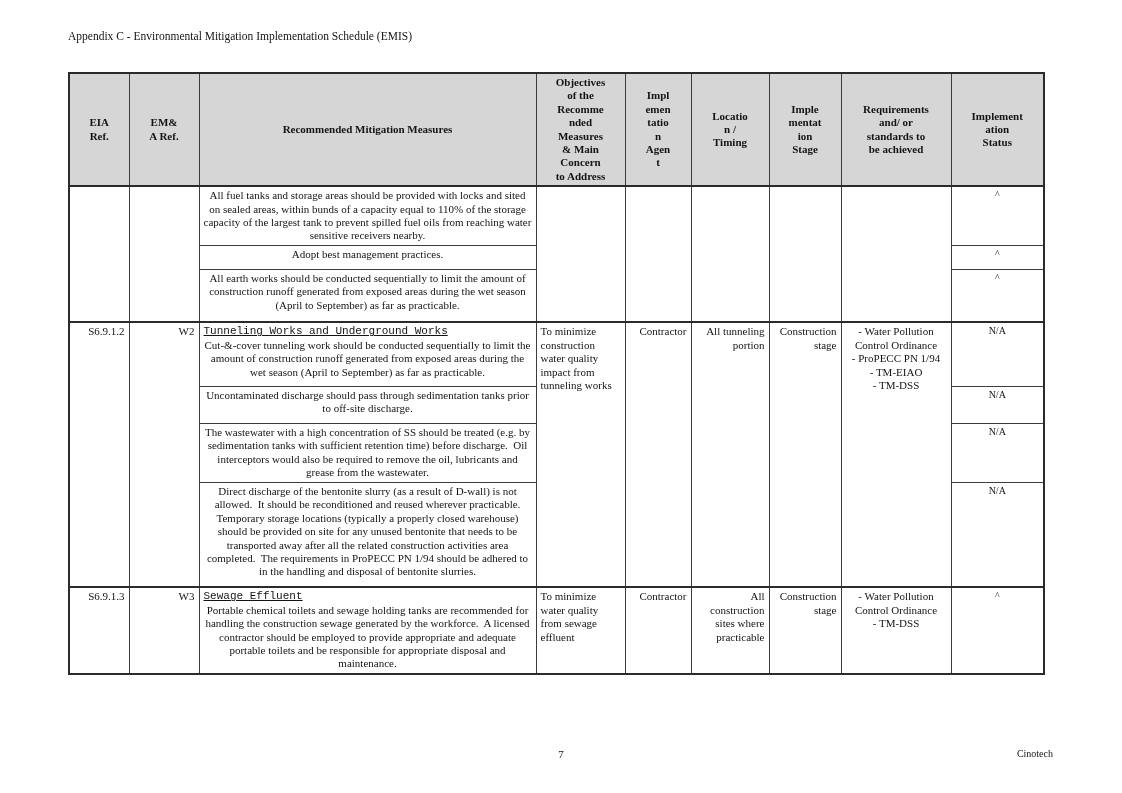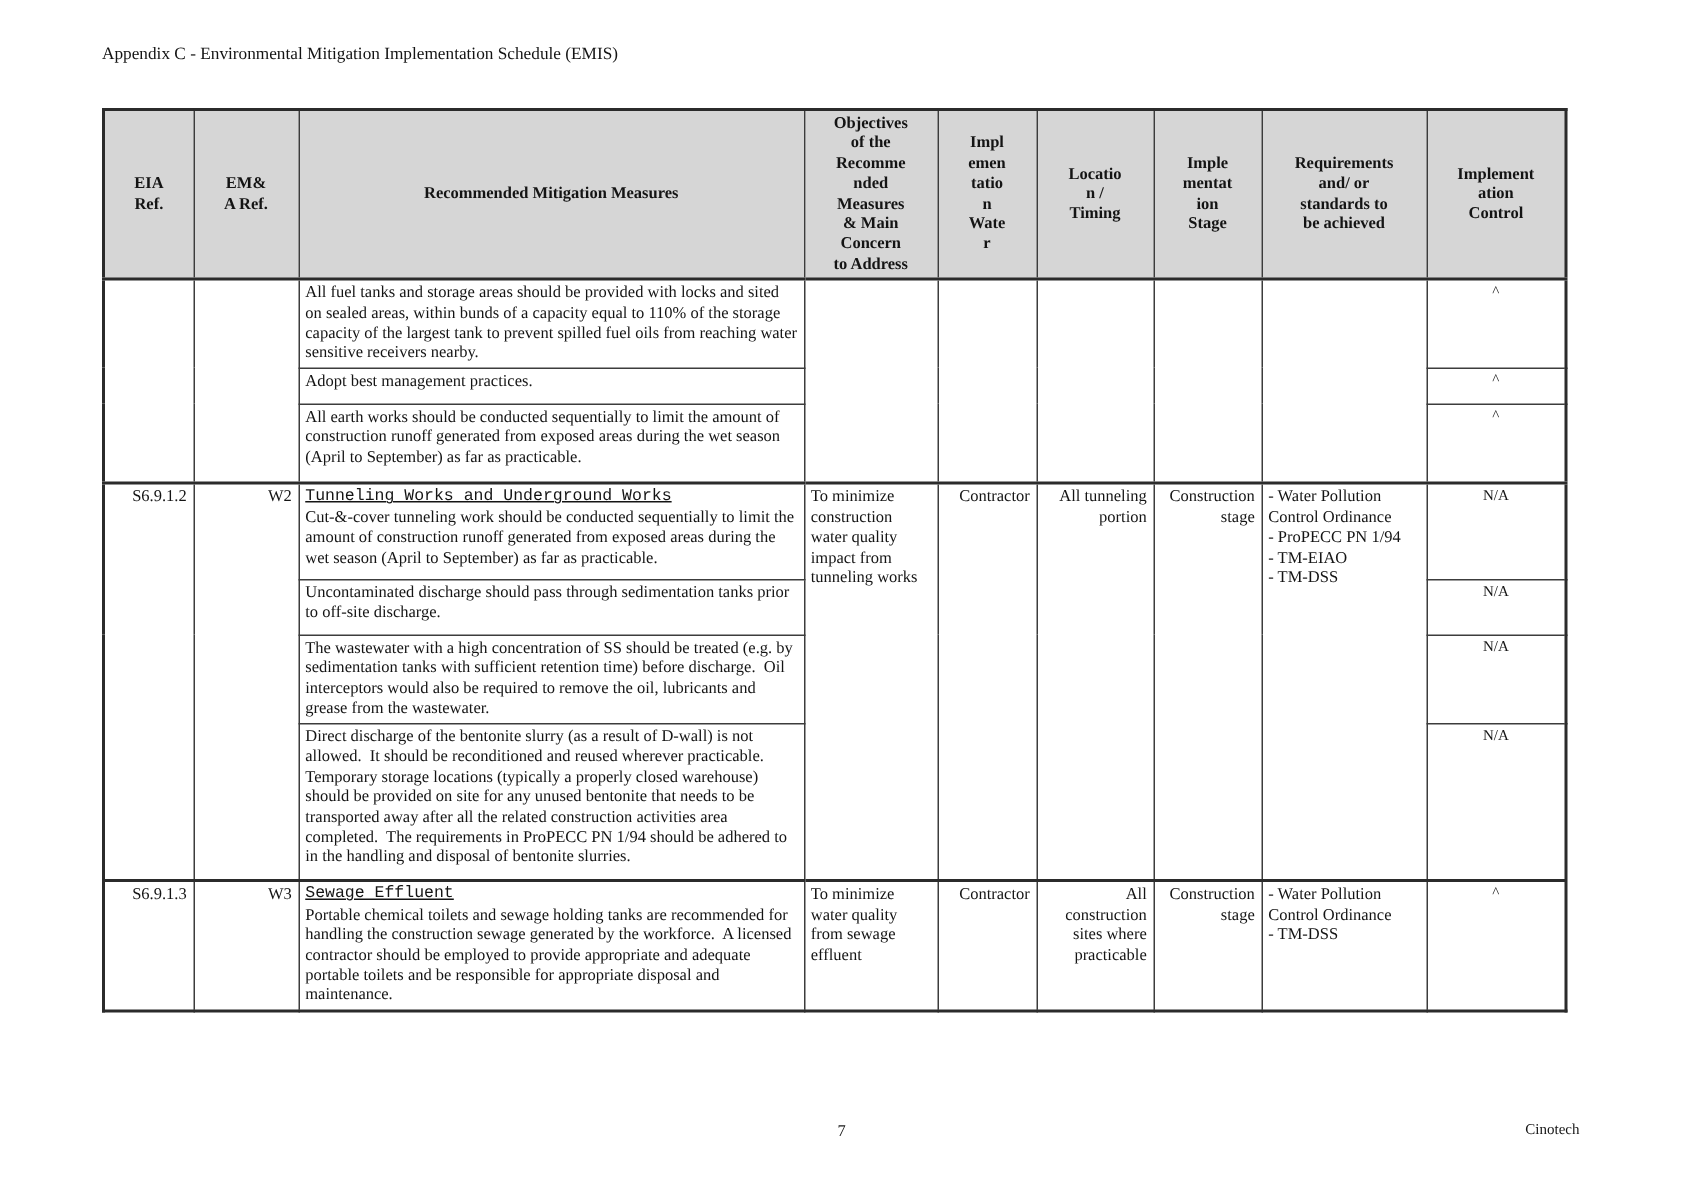--- a/index.html
+++ b/index.html
@@ -24,21 +24,21 @@
   }
   .emis thead th {
     background:#d6d6d6;
     font-weight:bold; text-align:center; vertical-align:middle;
     border-bottom:2px solid #2b2b2b;
     overflow-wrap:break-word; word-break:break-word;
     padding:2px 19px;
   }
   tr.group-start td { border-top:2px solid #2b2b2b; }
   td.center { text-align:right; }
-  td.prewrap, td .prewrap { white-space:pre-wrap; }
+  td.prewrap, td .prewrap { white-space:pre-wrap;text-align:center; }
   .m-title { text-decoration:underline;font-family:Liberation Mono, monospace; }
   td.status-cell { text-align:center; font-size:10px; }
 
   .footer-page { position:absolute; left:0; right:0; top:748px; text-align:center; font-size:11px; }
   .footer-right { position:absolute; right:69px; top:748px; font-size:10px; }
 </style>
 </head>
 <body>
 
 <div class="page">
@@ -56,25 +56,25 @@
       <col style="width:72px">
         <col style="width:110px">
         <col style="width:93px">
     </colgroup>
     <thead>
       <tr style="height:68px">
         <th>EIA Ref.</th>
         <th>EM&amp;A Ref.</th>
         <th>Recommended Mitigation Measures</th>
         <th>Objectives of the Recommended Measures &amp; Main Concern to Address</th>
-        <th>Implementation Water</th>
+        <th>Implementation Agent</th>
         <th>Location / Timing</th>
         <th>Implementation Stage</th>
         <th>Requirements and/ or standards to be achieved</th>
-        <th>Implementation Control</th>
+        <th>Implementation Status</th>
       </tr>
     </thead>
     <tbody>
 
       <tr style="height:59px">
         <td rowspan="3" class="center"></td>
         <td rowspan="3" class="center"></td>
         <td class="prewrap">All fuel tanks and storage areas should be provided with locks and sited on sealed areas, within bunds of a capacity equal to 110% of the storage capacity of the largest tank to prevent spilled fuel oils from reaching water sensitive receivers nearby.</td>
         <td rowspan="3"></td>
         <td rowspan="3" class="center"></td>

